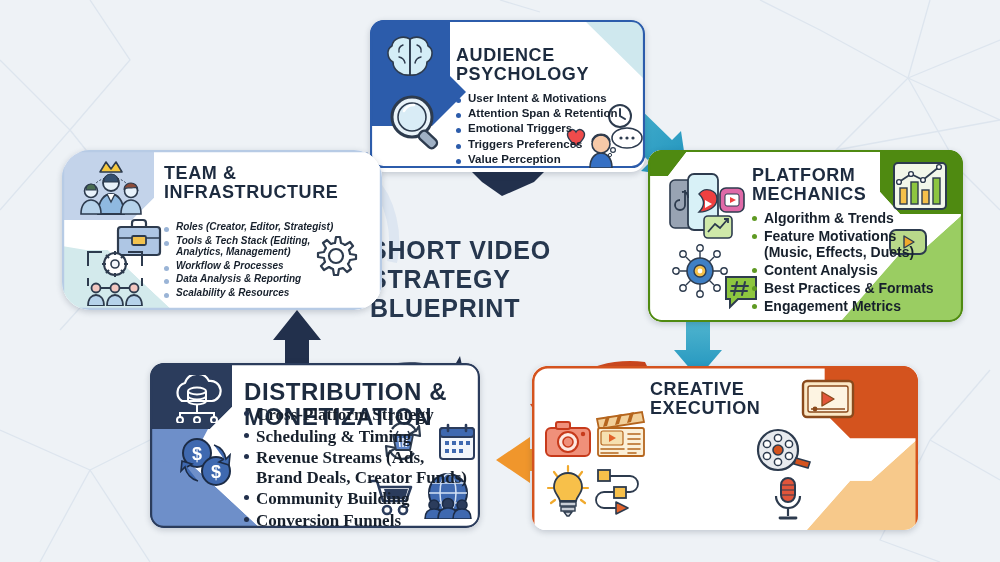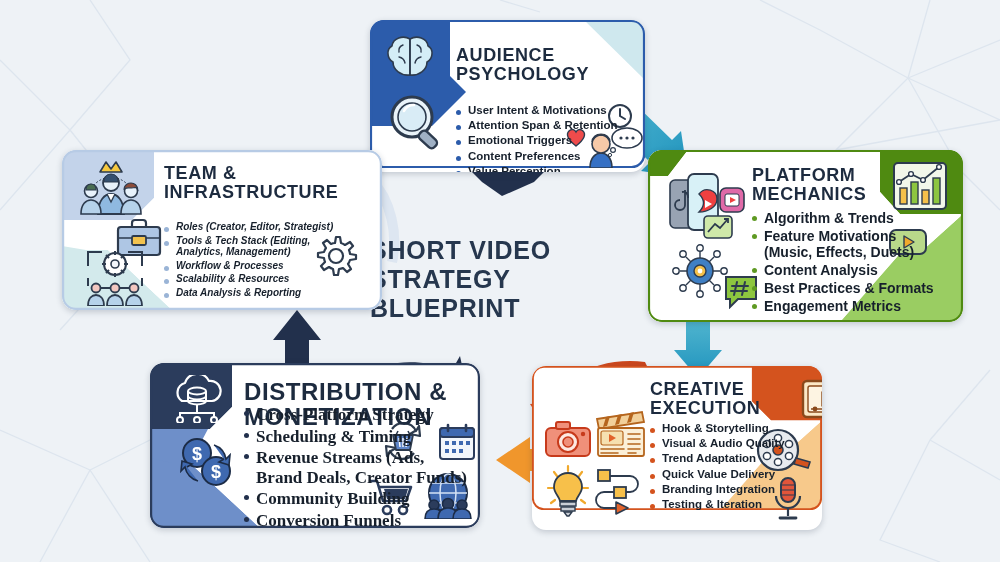--- a/index.html
+++ b/index.html
@@ -67,23 +67,23 @@
     font-weight: bold;
     letter-spacing: .8px;
     line-height: 1.16;
     color: #26374e;
     white-space: pre-line;
   }
 
   
   #card-audience  { left: 370px; top: 20px;  width: 275px; height: 152px; padding-left: 36px; }
   #card-platform  { left: 648px; top: 150px; width: 315px; height: 172px; }
-  #card-creative  { left: 532px; top: 366px; width: 290px; height: 164px; }
+  #card-creative  { left: 532px; top: 366px; width: 386px; height: 164px; }
   #card-distrib   { left: 150px; top: 363px; width: 330px; height: 165px; }
-  #card-team      { left: 62px;  top: 150px; width: 320px; height: 160px; }
+  #card-team      { left: 62px;  top: 150px; width: 320px; height: 160px; border-radius: 28px; }
 
   .icon-svg { position: absolute; }
 </style>
 </head>
 <body>
 
 <div id="stage">
 
   <svg id="bg-poly" viewBox="0 0 1000 562">
     <rect x="0" y="0" width="1000" height="562" fill="#eef2f6"></rect>
@@ -218,25 +218,25 @@
             <circle cx="41" cy="14" r="1.6"></circle>
             <circle cx="47" cy="14" r="1.6"></circle>
           </g>
         <path d="M4 44 C4 33 10 29 15 29 C20 29 26 33 26 44 Z" fill="#3570c4" stroke="#2d3b4e" stroke-width="1.6"></path>
         <circle cx="15" cy="20" r="9" fill="#f6c9a8" stroke="#2d3b4e" stroke-width="1.6"></circle>
         <path d="M6 18 C6 9 24 9 24 18 C24 13 20 10 15 10 C10 10 6 13 6 18 Z" fill="#6b4630" stroke="#2d3b4e" stroke-width="1.2"></path>
       </svg>
 
       <div class="ttl" style="left:86px; top:26px; font-size:18px;">AUDIENCE
 PSYCHOLOGY</div>
-      <ul class="bullets" style="left:86px; top:84px; font-size:11.5px; --dot:#2c5cab;">
+      <ul class="bullets" style="left:86px; top:72px; font-size:11.5px; --dot:#2c5cab;">
         <li>User Intent &amp; Motivations</li>
         <li>Attention Span &amp; Retention</li>
         <li>Emotional Triggers</li>
-        <li>Content Preferences</li>
+        <li>Triggers Preferences</li>
         <li>Value Perception</li>
       </ul>
     </div>
   </div>
 
   <div class="card" id="card-platform">
     <svg class="card-svg" viewBox="0 0 315 172" preserveAspectRatio="none">
       <rect x="0" y="0" width="315" height="172" rx="13" fill="#ffffff"></rect>
       <path d="M0 13 A13 13 0 0 1 13 0 L40 0 L20 26 L0 26 Z" fill="#4f8a11"></path>
       <path d="M315 13 L315 64 L252 64 L232 42 L232 0 L302 0 A13 13 0 0 1 315 13 Z" fill="#4f8a11"></path>
@@ -400,28 +400,20 @@
       <svg class="icon-svg" style="left:268px; top:12px;" width="56" height="42" viewBox="0 0 56 42">
         <rect x="3" y="3" width="50" height="36" rx="4" fill="#fbe8c6" stroke="#8a4a1c" stroke-width="2.4"></rect>
         <rect x="8" y="8" width="40" height="26" rx="2" fill="#fdf4e2" stroke="#8a4a1c" stroke-width="1.4"></rect>
         <path d="M22 14 L34 21 L22 28 Z" fill="#e2553a" stroke="#8a4a1c" stroke-width="1.4" stroke-linejoin="round"></path>
         <path d="M11 31 L45 31" stroke="#8a4a1c" stroke-width="1.4"></path>
         <circle cx="15" cy="31" r="2.4" fill="#8a4a1c"></circle>
       </svg>
 
       <div class="ttl" style="left:118px; top:14px; font-size:18px;">CREATIVE
 EXECUTION</div>
-      <ul class="bullets" style="left:118px; top:56px; font-size:11.5px; --dot:#d4531e;">
-        <li>Hook &amp; Storytelling</li>
-        <li>Visual &amp; Audio Quality</li>
-        <li>Trend Adaptation</li>
-        <li>Quick Value Delivery</li>
-        <li>Branding Integration</li>
-        <li>Testing &amp; Iteration</li>
-      </ul>
     </div>
   </div>
 
   <div class="card" id="card-distrib">
     <svg class="card-svg" viewBox="0 0 330 165" preserveAspectRatio="none">
       <rect x="0" y="0" width="330" height="165" rx="13" fill="#ffffff"></rect>
       <path d="M0 13 A13 13 0 0 1 13 0 L82 0 L82 44 L60 66 L0 66 Z" fill="#2b3c5c"></path>
       <path d="M0 66 L58 66 L40 100 L22 100 L0 131 L0 66 Z" fill="#6e8fc9"></path>
       <path d="M0 95 L22 100 L40 100 L110 165 L13 165 A13 13 0 0 1 0 152 Z" fill="#6e8fc9"></path>
       <path d="M82 0 L317 0 A13 13 0 0 1 330 13 L330 152 A13 13 0 0 1 317 165 L110 165 L40 100 L60 66 L82 44 Z" fill="#ffffff"></path>
@@ -577,19 +569,19 @@
         <circle cx="22" cy="22" r="7" fill="none" stroke="#2d3b4e" stroke-width="2.2"></circle>
       </svg>
 
       <div class="ttl" style="left:102px; top:14px; font-size:18px;">TEAM &amp;
 INFRASTRUCTURE</div>
       <ul class="bullets" style="left:102px; top:71px; font-size:10px;font-style:italic; --dot:#9ab4d6;">
         <li>Roles (Creator, Editor, Strategist)</li>
         <li>Tools &amp; Tech Stack (Editing,
 Analytics, Management)</li>
         <li>Workflow &amp; Processes</li>
+        <li>Data Analysis &amp; Reporting</li>
         <li>Scalability &amp; Resources</li>
-        <li>Data Analysis &amp; Reporting</li>
       </ul>
     </div>
   </div>
 
 </div>
 
 </body></html>

